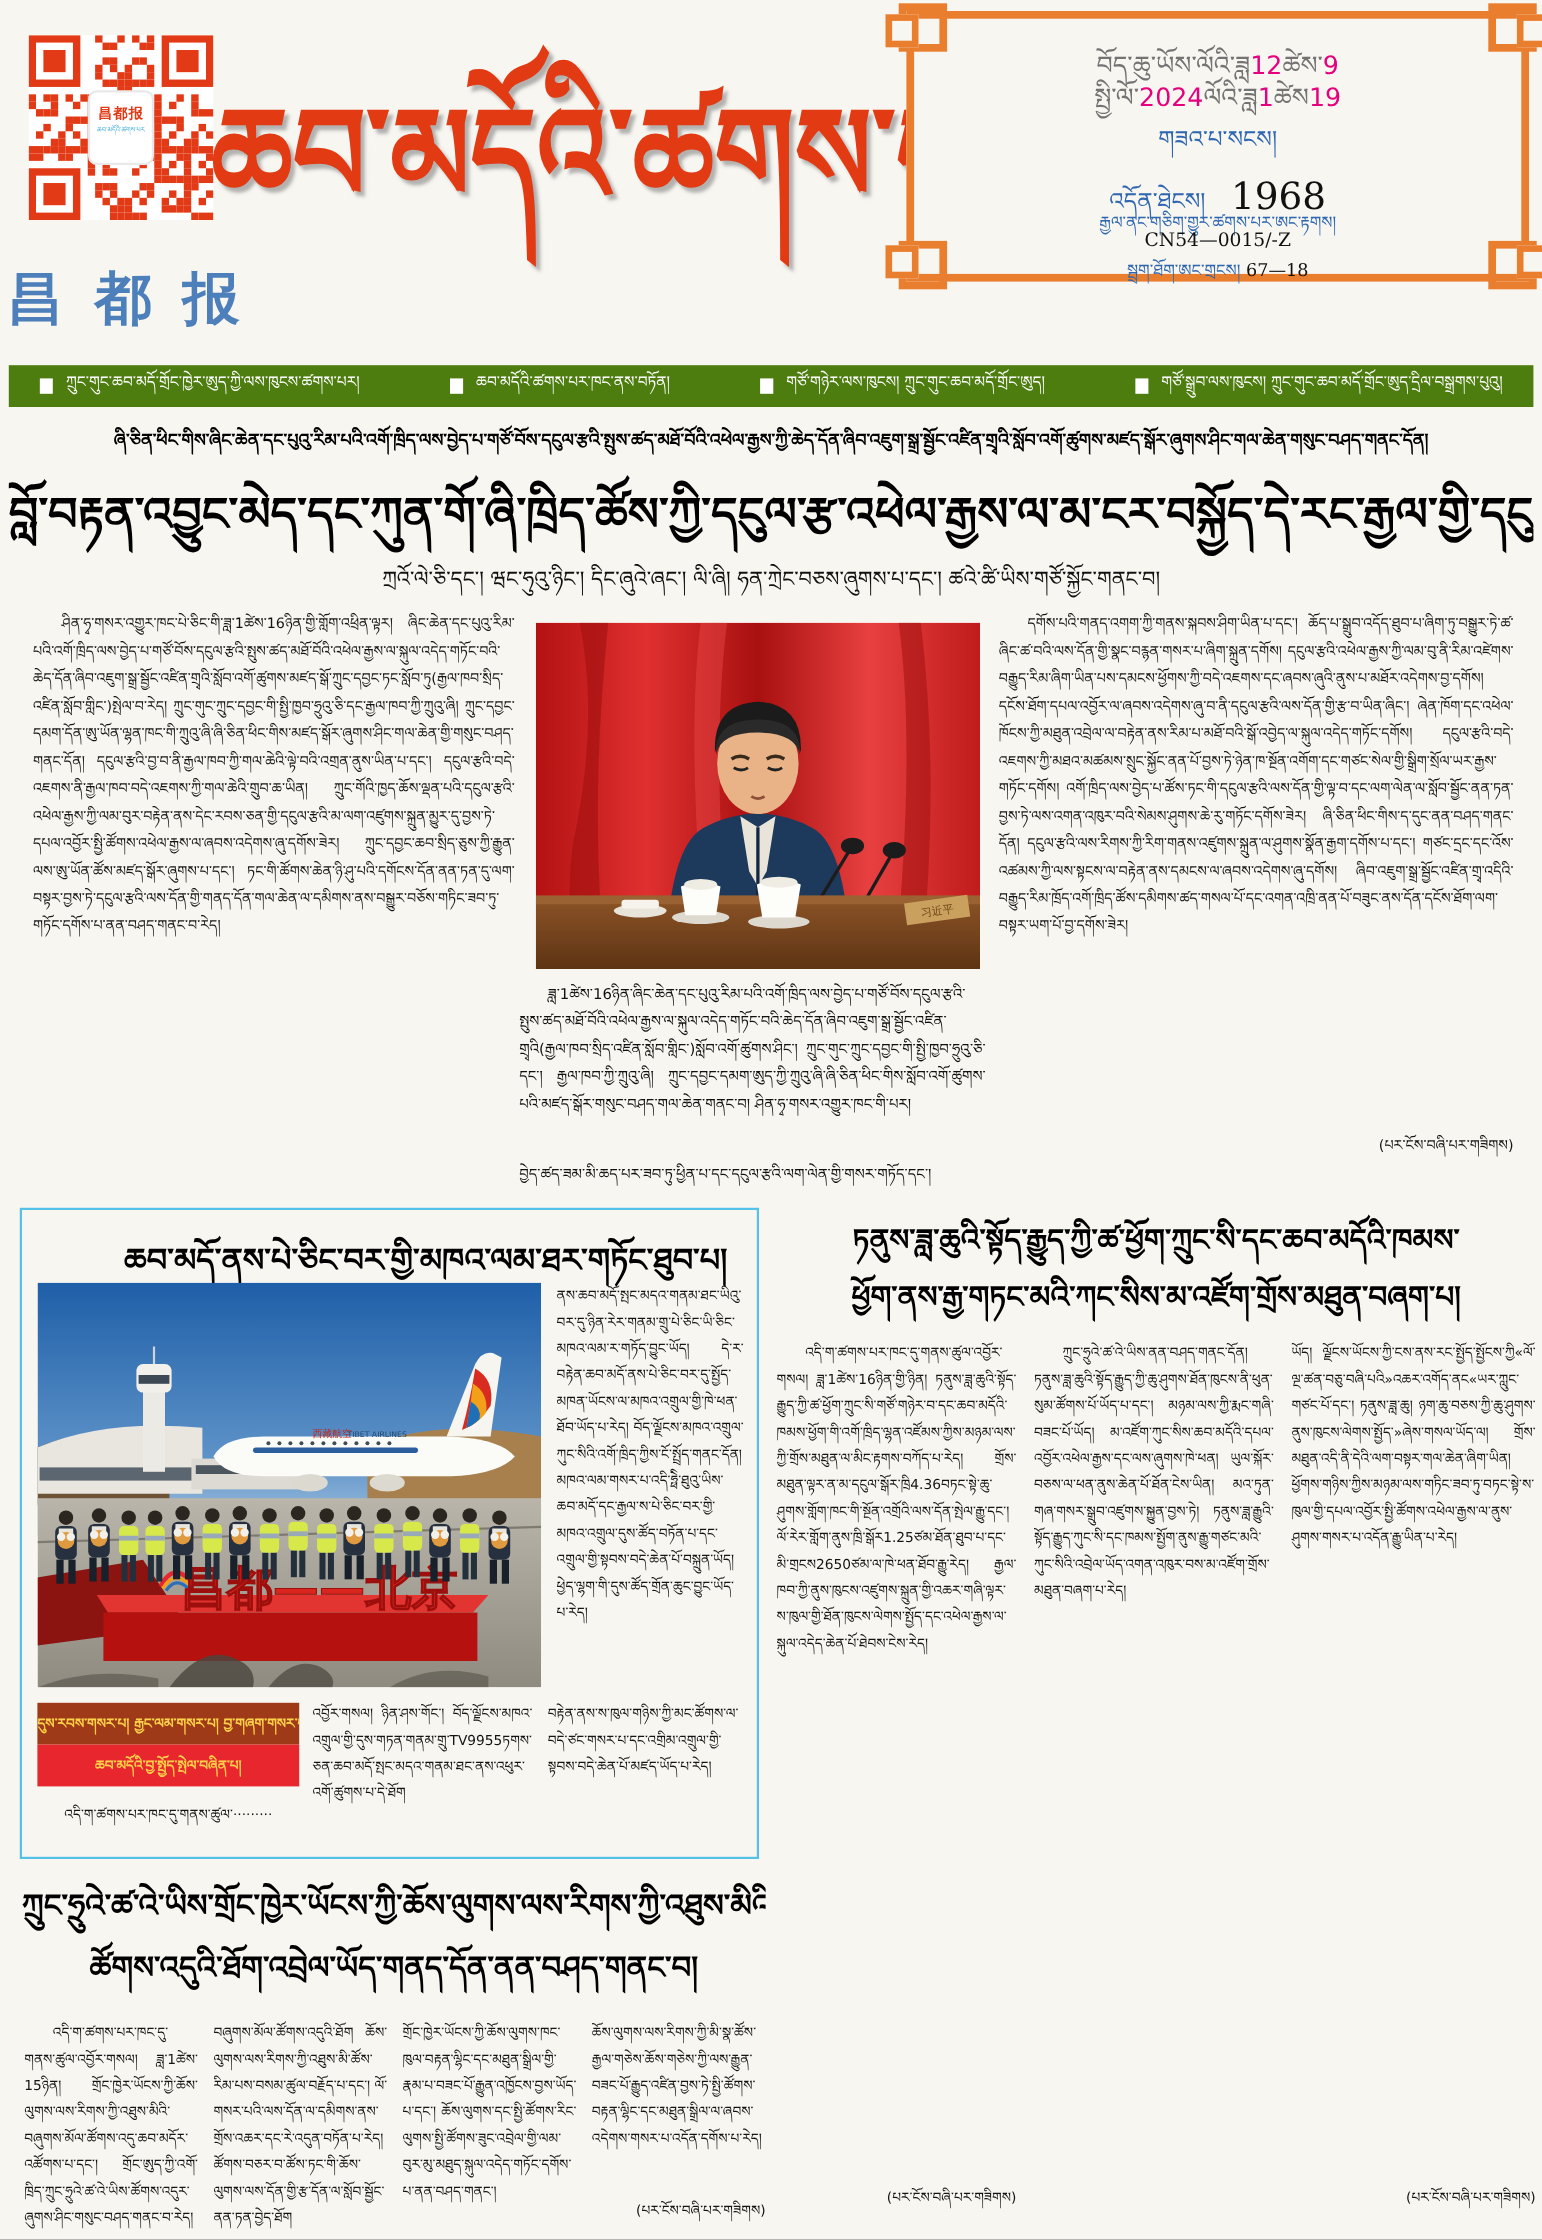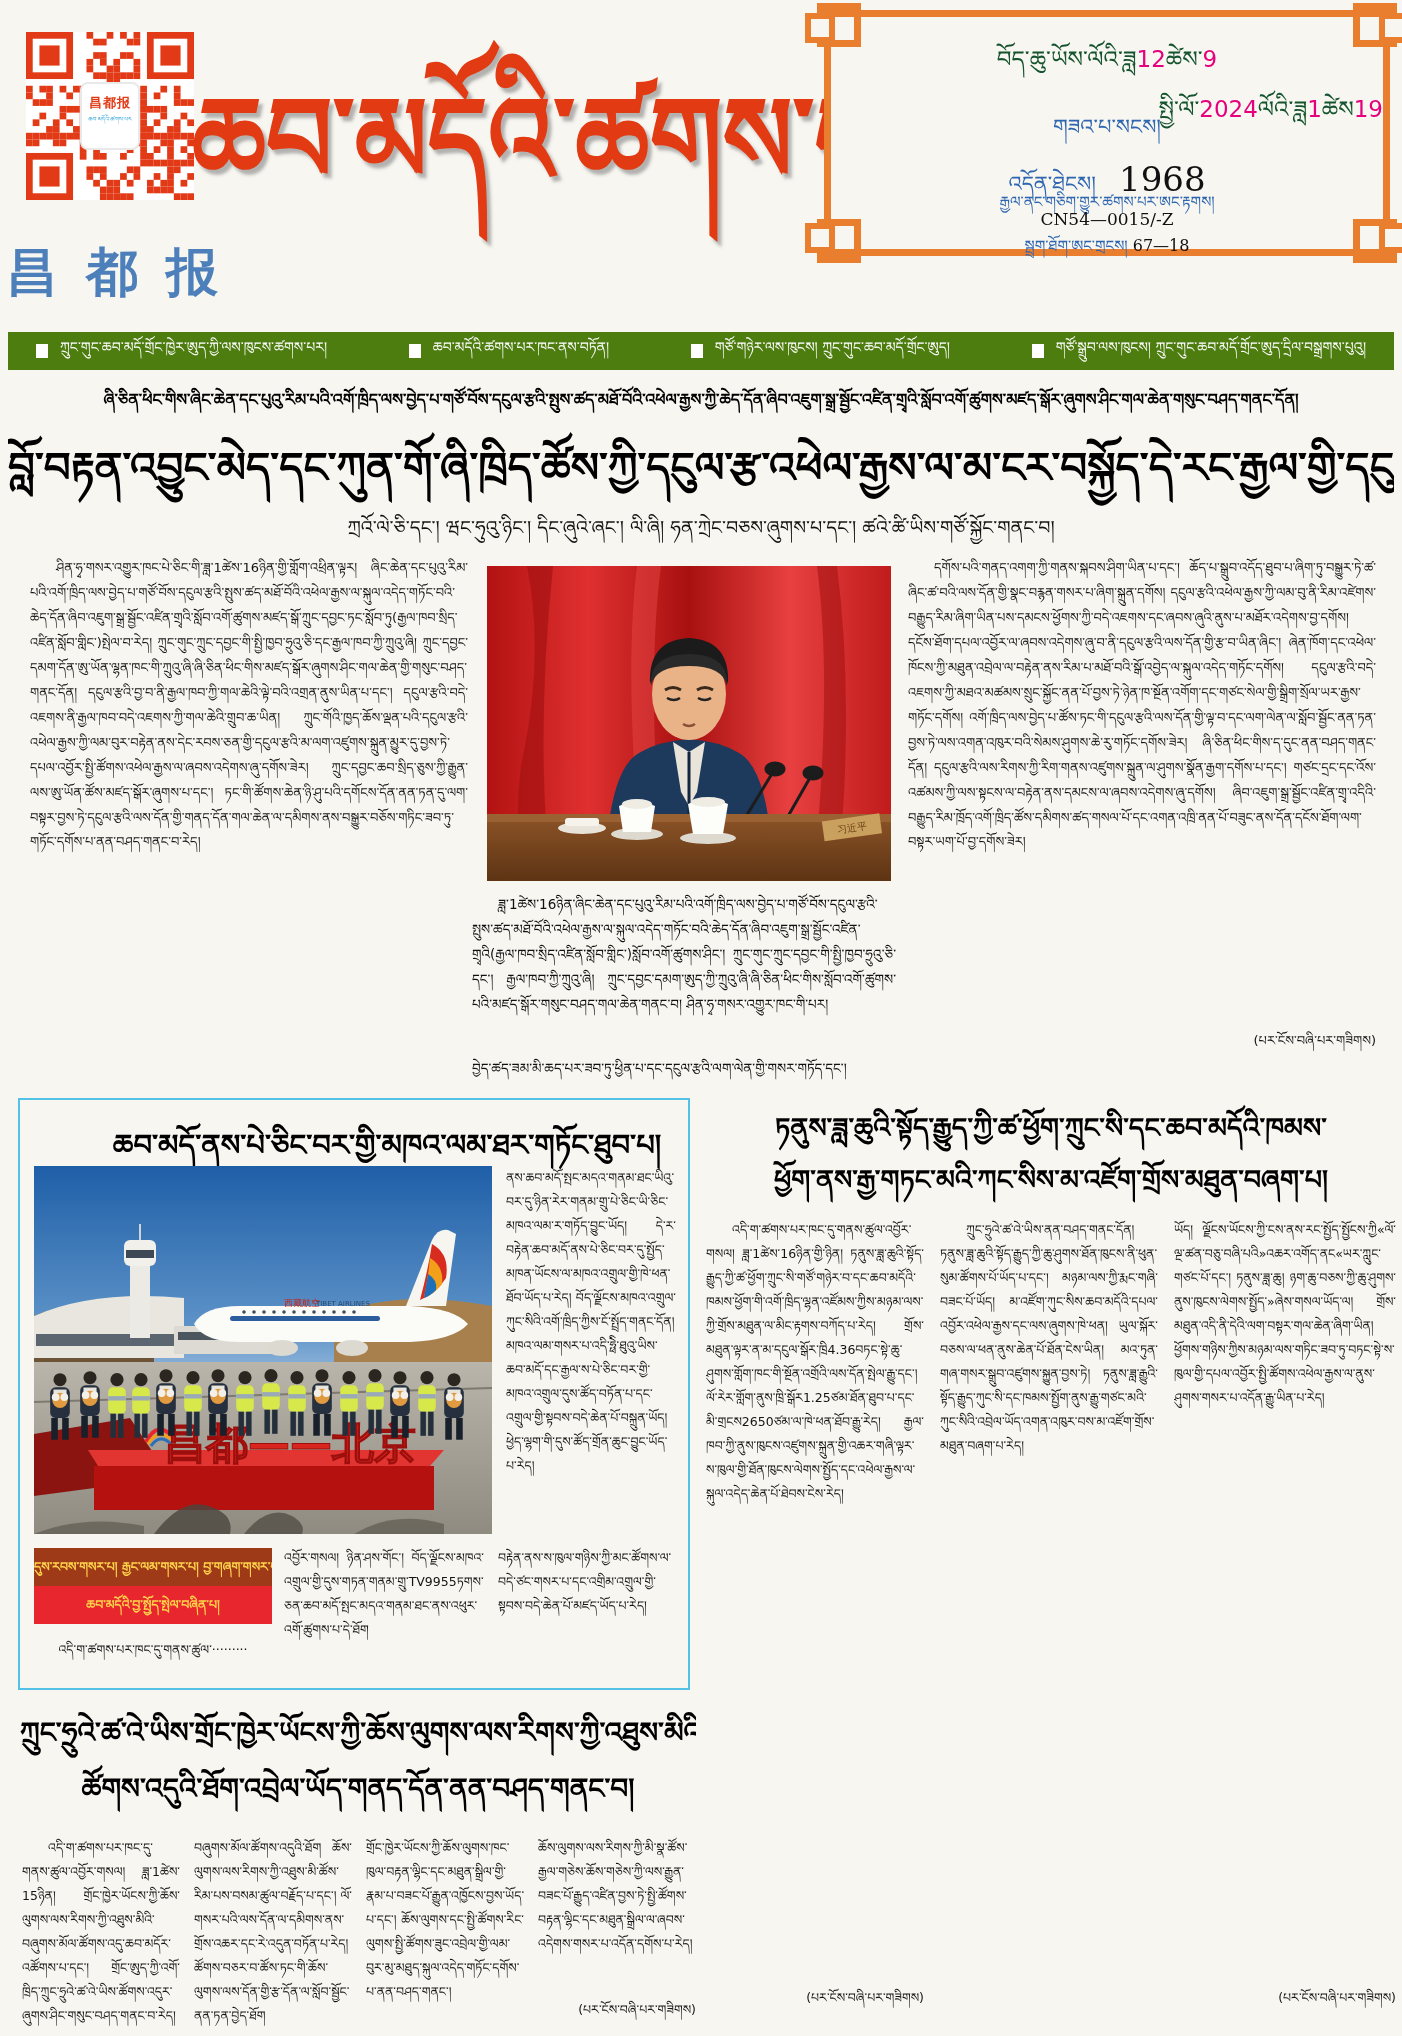--- a/index.html
+++ b/index.html
@@ -17,21 +17,21 @@
       white-space:nowrap;text-align:center;line-height:190px;text-shadow:4px 4px 3px rgba(110,110,110,.5);
       transform:scaleY(1.15);overflow:hidden;}
   #masthead-cn{left:6px;top:240px;width:480px;color:#4d7fba;font-size:52px;font-weight:bold;letter-spacing:28px;
       font-family:"DejaVu Serif",serif;line-height:64px;}
   
   #infobox{left:824px;top:10px;width:566px;height:246px;border:7px solid #e97e2e;box-sizing:border-box;background:#f7f6f1;}
   .knot{position:absolute;width:46px;height:46px;}
   .knot .k1{position:absolute;left:4px;top:4px;width:30px;height:30px;border:7px solid #e97e2e;}
   .knot .k2{position:absolute;left:-8px;top:14px;width:18px;height:18px;border:6px solid #e97e2e;background:#f7f6f1;}
   .ib-line{position:absolute;left:0;width:100%;text-align:center;white-space:nowrap;}
-  .cyan{color:#14532d;margin-top:17px;} .mag{color:#e5007e;} .blue{color:#2f66b0;}
+  .cyan{color:#737373;margin-top:17px;} .mag{color:#e5007e;} .blue{color:#2f66b0;}
   
   #navbar{left:8px;top:332px;width:1386px;height:38px;background:#4d7c0f;display:flex;align-items:center;
           justify-content:space-between;padding:0 28px;box-sizing:border-box;}
   .nav-item{display:flex;align-items:center;color:#fff;font-size:14px;white-space:nowrap;overflow:hidden;}
   .nav-bullet{width:12px;height:14px;background:#fff;margin-right:12px;flex:0 0 auto;}
   
   #kicker{left:24px;top:380px;width:1354px;height:40px;font-size:16px;font-weight:bold;text-align:center;
           white-space:nowrap;overflow:hidden;color:#000;line-height:40px;}
   #headline{left:8px;top:426px;width:1386px;height:84px;font-size:42px;font-weight:bold;text-align:center;
             white-space:nowrap;overflow:hidden;color:#000;line-height:84px;}
@@ -291,21 +291,21 @@
         <div class="k2"></div>
       </div>
     <div class="knot" style="right:-18px;bottom:-18px;transform:scale(-1,-1);">
         <div class="k1"></div>
         <div class="k2"></div>
       </div>
 
     <div class="ib-line" style="top:16px;font-size:23px;">
       <span class="cyan">བོད་ཆུ་ཡོས་ལོའི་ཟླ</span><span class="mag">12</span><span class="cyan">ཚེས་</span><span class="mag">9</span>
     </div>
-    <div class="ib-line" style="top:66px;font-size:23px;text-align:right;">
+    <div class="ib-line" style="top:45px;font-size:23px;">
       <span class="cyan">སྤྱི་ལོ་</span><span class="mag">2024</span><span class="cyan">ལོའི་ཟླ</span><span class="mag">1</span><span class="cyan">ཚེས</span><span class="mag">19</span>
     </div>
     <div class="ib-line blue" style="top:86px;font-size:21px;">གཟའ་པ་སངས།</div>
     <div class="ib-line" style="top:126px;margin-top:16px;">
       <span class="blue" style="font-size:21px;">འདོན་ཐེངས།</span>
       <span style="font-size:34px;color:#111;font-family:'DejaVu Serif',serif;margin-left:18px;">1968</span>
     </div>
     <div class="ib-line blue" style="top:168px;font-size:15px;">རྒྱལ་ནང་གཅིག་གྱུར་ཚགས་པར་ཨང་རྟགས།</div>
     <div class="ib-line" style="top:192px;font-size:17px;color:#111;font-family:'DejaVu Serif',serif;">CN54—0015/-Z</div>
     <div class="ib-line" style="top:212px;">

